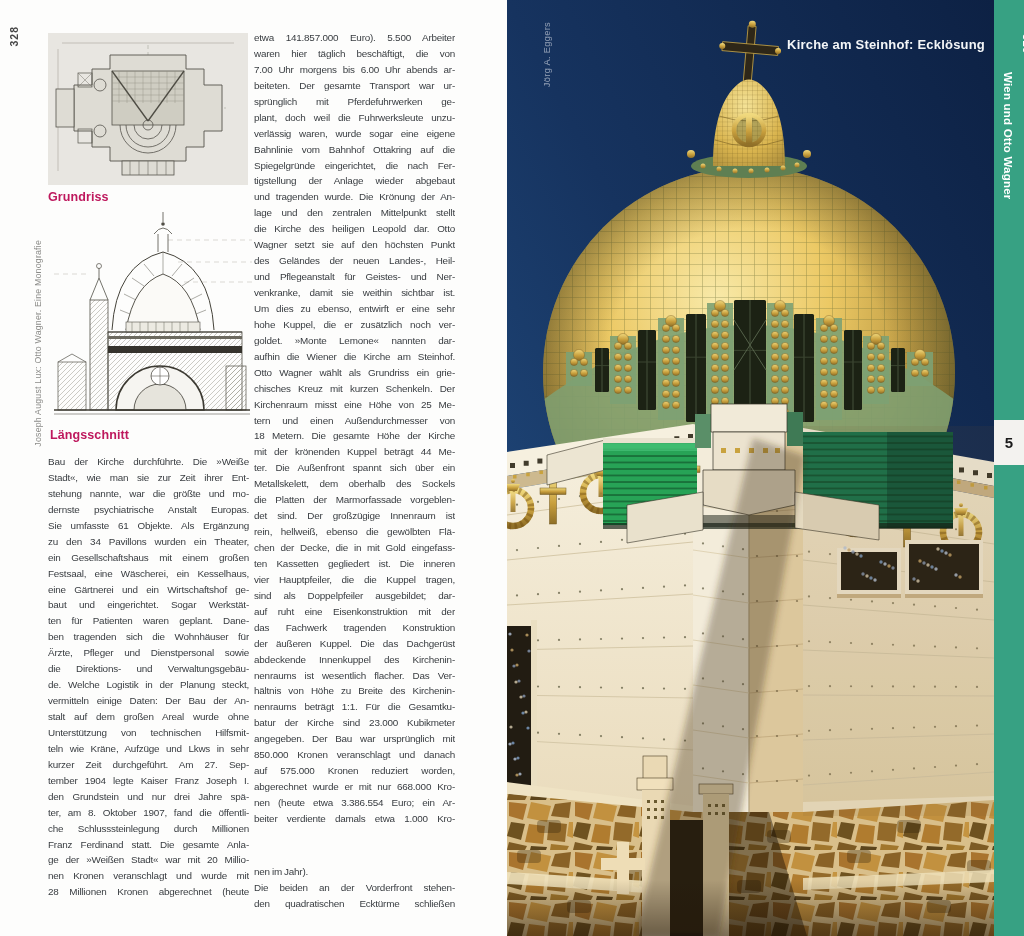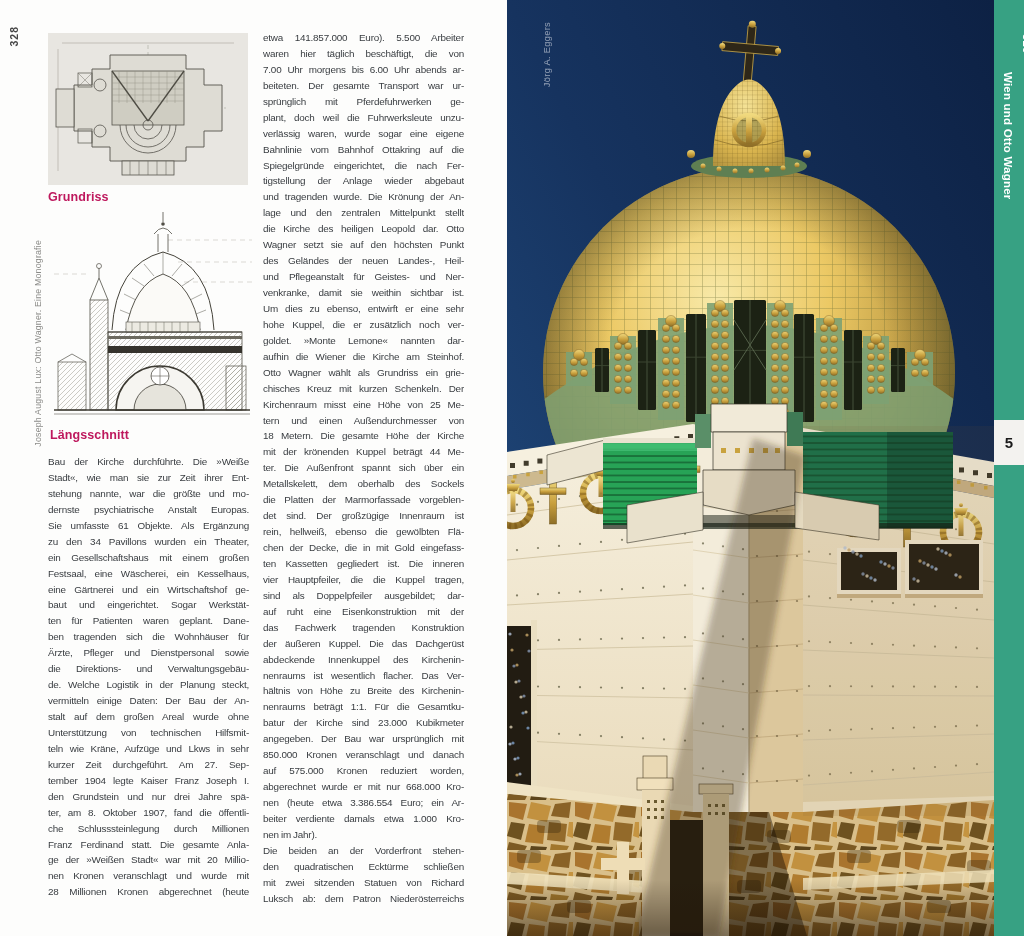--- a/index.html
+++ b/index.html
@@ -8,21 +8,21 @@
   .abs{position:absolute;}
   .vert-up{writing-mode:vertical-rl;transform:rotate(180deg);}
   .vert-down{writing-mode:vertical-rl;}
   .pagenum-left{left:8px;top:26px;font-size:10.5px;font-weight:600;color:#454545;letter-spacing:1px;}
   .fig{background:#e8e6e1;}
   .fig-caption{font-size:12.5px;font-weight:700;color:#be185d;letter-spacing:.1px;}
   .credit{font-size:8.8px;color:#8b8b88;letter-spacing:.2px;}
   .col{width:201px;overflow:hidden;color:#383c40;font-size:9.9px;line-height:15.95px;
        letter-spacing:-0.2px;word-spacing:-0.5px;}
   .ln{text-align:justify;text-align-last:justify;height:15.95px;overflow:hidden;}
-  .ln.flush{text-align-last:left;}
+  .ln.flush{text-align-last:left;margin-top:37px;}
   .photo{left:507px;top:0;width:487px;height:936px;overflow:hidden;}
   .photo-caption{top:37px;left:700px;width:285px;text-align:right;font-size:13px;font-weight:700;
                  color:#f4f6f8;letter-spacing:.2px;}
   .photo-credit{left:542px;top:22px;font-size:9.3px;color:#94a1b6;letter-spacing:.3px;}
   .strip{left:994px;top:0;width:30px;height:936px;}
   .strip-num{position:absolute;top:34px;left:0;width:30px;text-align:left;color:#fff;
              font-size:11px;font-weight:700;letter-spacing:.5px;margin-left:9px;}
   .strip-title{position:absolute;top:72px;left:0;color:#fff;font-size:11.5px;font-weight:700;
                letter-spacing:.2px;margin-left:8px;}
   .chapter-box{position:absolute;top:420px;left:0;width:30px;height:45px;background:#f3f2ef;
@@ -175,21 +175,21 @@
       <div class="ln">kurzer Zeit durchgeführt. Am 27. Sep-</div>
       <div class="ln">tember 1904 legte Kaiser Franz Joseph I.</div>
       <div class="ln">den Grundstein und nur drei Jahre spä-</div>
       <div class="ln">ter, am 8. Oktober 1907, fand die öffentli-</div>
       <div class="ln">che Schlusssteinlegung durch Millionen</div>
       <div class="ln">Franz Ferdinand statt. Die gesamte Anla-</div>
       <div class="ln">ge der »Weißen Stadt« war mit 20 Millio-</div>
       <div class="ln">nen Kronen veranschlagt und wurde mit</div>
       <div class="ln">28 Millionen Kronen abgerechnet (heute</div>
     </div>
-  <div id="col2" class="abs col" style="left:263px;top:30px;height:884px;">
+  <div id="col2" class="abs col" style="left:254px;top:30px;height:884px;">
       <div class="ln">etwa 141.857.000 Euro). 5.500 Arbeiter</div>
       <div class="ln">waren hier täglich beschäftigt, die von</div>
       <div class="ln">7.00 Uhr morgens bis 6.00 Uhr abends ar-</div>
       <div class="ln">beiteten. Der gesamte Transport war ur-</div>
       <div class="ln">sprünglich mit Pferdefuhrwerken ge-</div>
       <div class="ln">plant, doch weil die Fuhrwerksleute unzu-</div>
       <div class="ln">verlässig waren, wurde sogar eine eigene</div>
       <div class="ln">Bahnlinie vom Bahnhof Ottakring auf die</div>
       <div class="ln">Spiegelgründe eingerichtet, die nach Fer-</div>
       <div class="ln">tigstellung der Anlage wieder abgebaut</div>
@@ -959,20 +959,21 @@
         <rect x="0" y="880" width="487" height="56" fill="url(#vign)"></rect>
       </g>
 
       <g>
         <rect x="296" y="426" width="191" height="390" fill="rgba(120,90,45,0.1)"></rect>
         <polygon points="246,438 298,456 212,936 128,936" fill="rgba(70,50,24,0.35)" filter="url(#soft)"></polygon>
       </g>
     </svg>
   </div>
 
+  <div class="abs photo-caption">Kirche am Steinhof: Ecklösung</div>
   <div class="abs photo-credit vert-up">Jörg A. Eggers</div>
 
   <div class="abs strip" id="strip" style="background: rgb(55, 161, 131);">
     <div class="strip-num vert-down">329</div>
     <div class="strip-title vert-down">Wien und Otto Wagner</div>
     <div class="chapter-box">
       <span>5</span>
     </div>
   </div>
 

